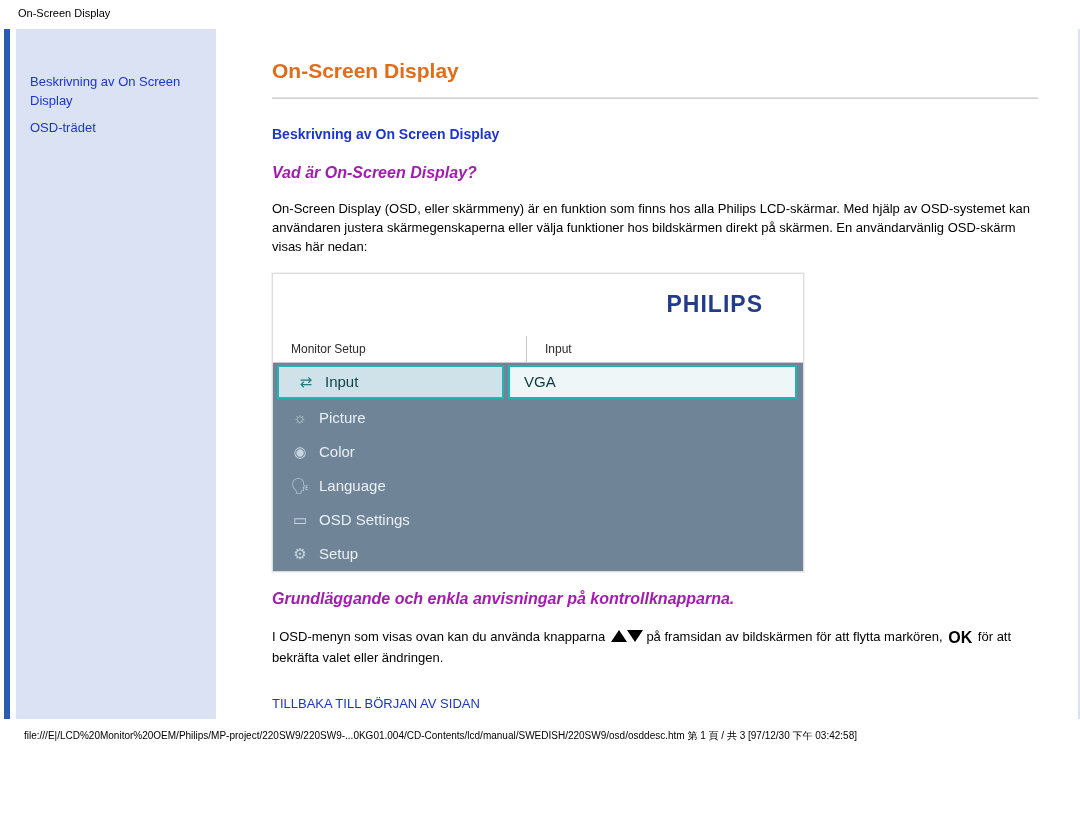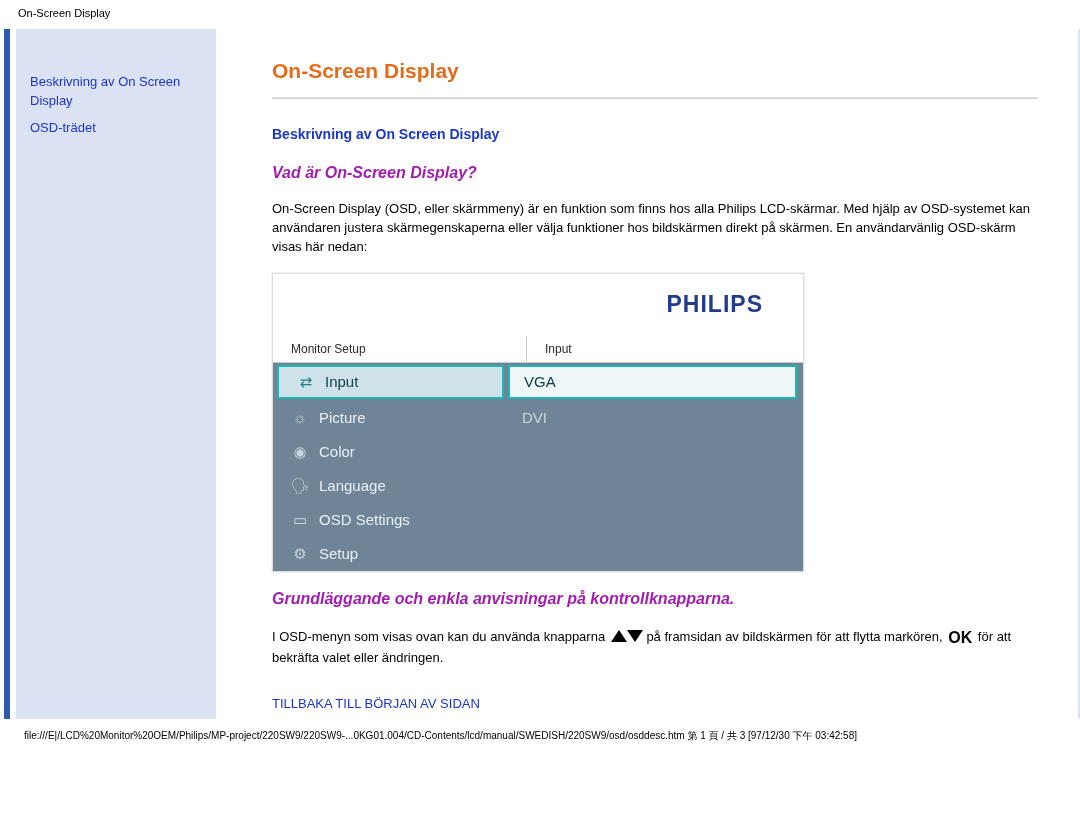--- a/index.html
+++ b/index.html
@@ -293,23 +293,20 @@
               </div>
               <div class="osd-item">
                 <span class="micon">⚙</span>
                 <span class="mlabel">Setup</span>
               </div>
             </div>
             <div class="osd-right">
               <div class="osd-ropt active">
                 <span>VGA</span>
               </div>
-              <div class="osd-ropt">
-                <span>DVI</span>
-              </div>
               <div style="height:136px"></div>
             </div>
           </div>
         </div>
       </div>
 
       <p class="sub-em">Grundläggande och enkla anvisningar på kontrollknapparna.</p>
 
       <p class="body body-inline">
         <span>I OSD-menyn som visas ovan kan du använda knapparna </span>

